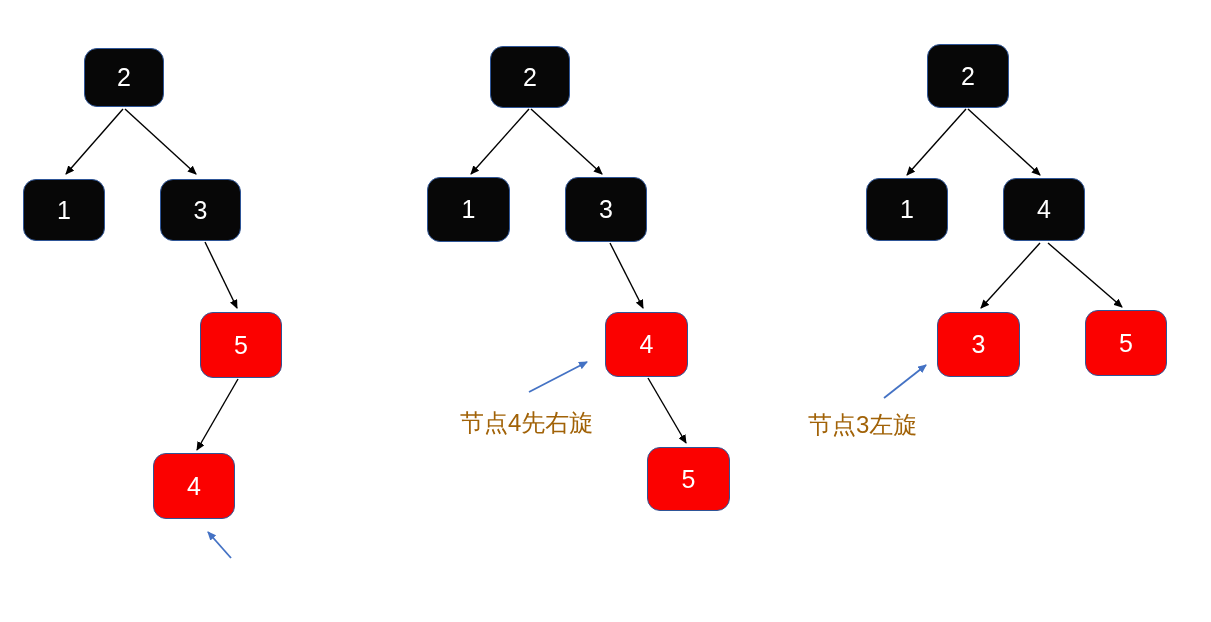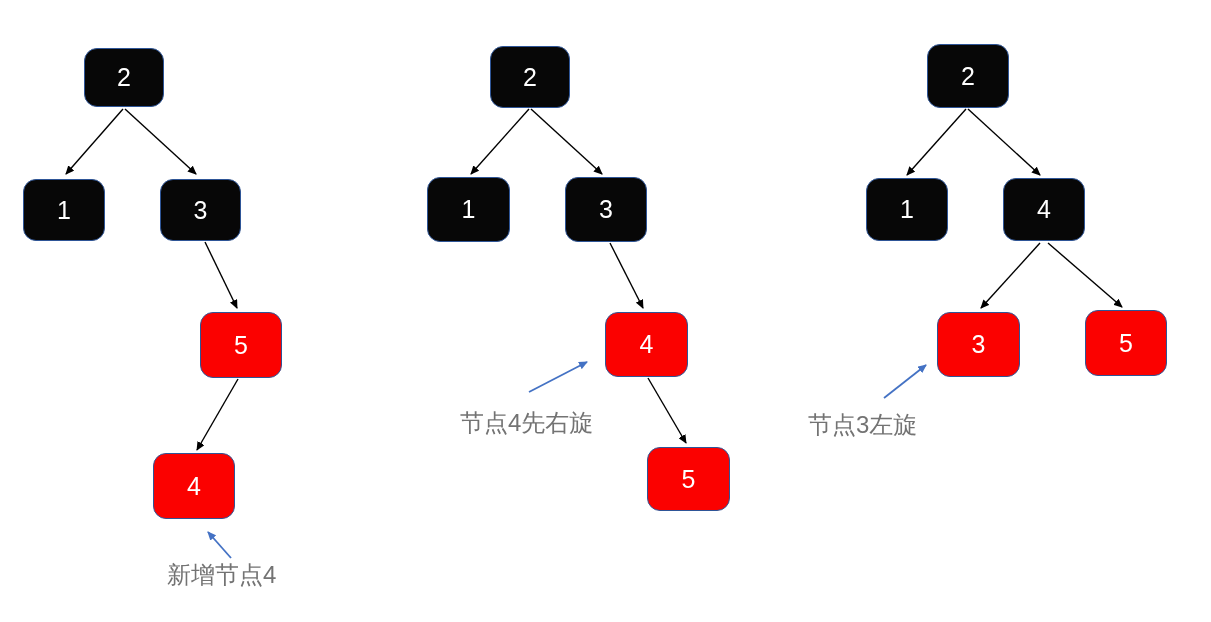--- a/index.html
+++ b/index.html
@@ -32,21 +32,21 @@
     color: #ffffff;
     font-size: 25px;
     font-weight: 400;
     border: 1.6px solid #2e5597;
     border-radius: 13px;
   }
   .node.black { background: #070707; }
   .node.red   { background: #fb0100; }
   .annotation {
     position: absolute;
-    color: #737373;
+    color: #a16207;
     font-size: 24px;
     line-height: 28px;
     white-space: nowrap;
   }
 </style>
 </head>
 <body>
 
 <div class="canvas">
 
@@ -91,17 +91,16 @@
   <div class="node black" style="left:565px; top:177px; width:82px; height:65px;">3</div>
   <div class="node red" style="left:605px; top:312px; width:83px; height:65px;">4</div>
   <div class="node red" style="left:647px; top:447px; width:83px; height:64px;">5</div>
 
   <div class="node black" style="left:927px;  top:44px;  width:82px; height:64px;">2</div>
   <div class="node black" style="left:866px;  top:178px; width:82px; height:63px;">1</div>
   <div class="node black" style="left:1003px; top:178px; width:82px; height:63px;">4</div>
   <div class="node red" style="left:937px;  top:312px; width:83px; height:65px;">3</div>
   <div class="node red" style="left:1085px; top:310px; width:82px; height:66px;">5</div>
 
-  <div class="annotation" style="left:167px; top:561px;">新增节点4</div>
   <div class="annotation" style="left:460px; top:409px;">节点4先右旋</div>
   <div class="annotation" style="left:808px; top:411px;">节点3左旋</div>
 
 </div>
 
 </body></html>

